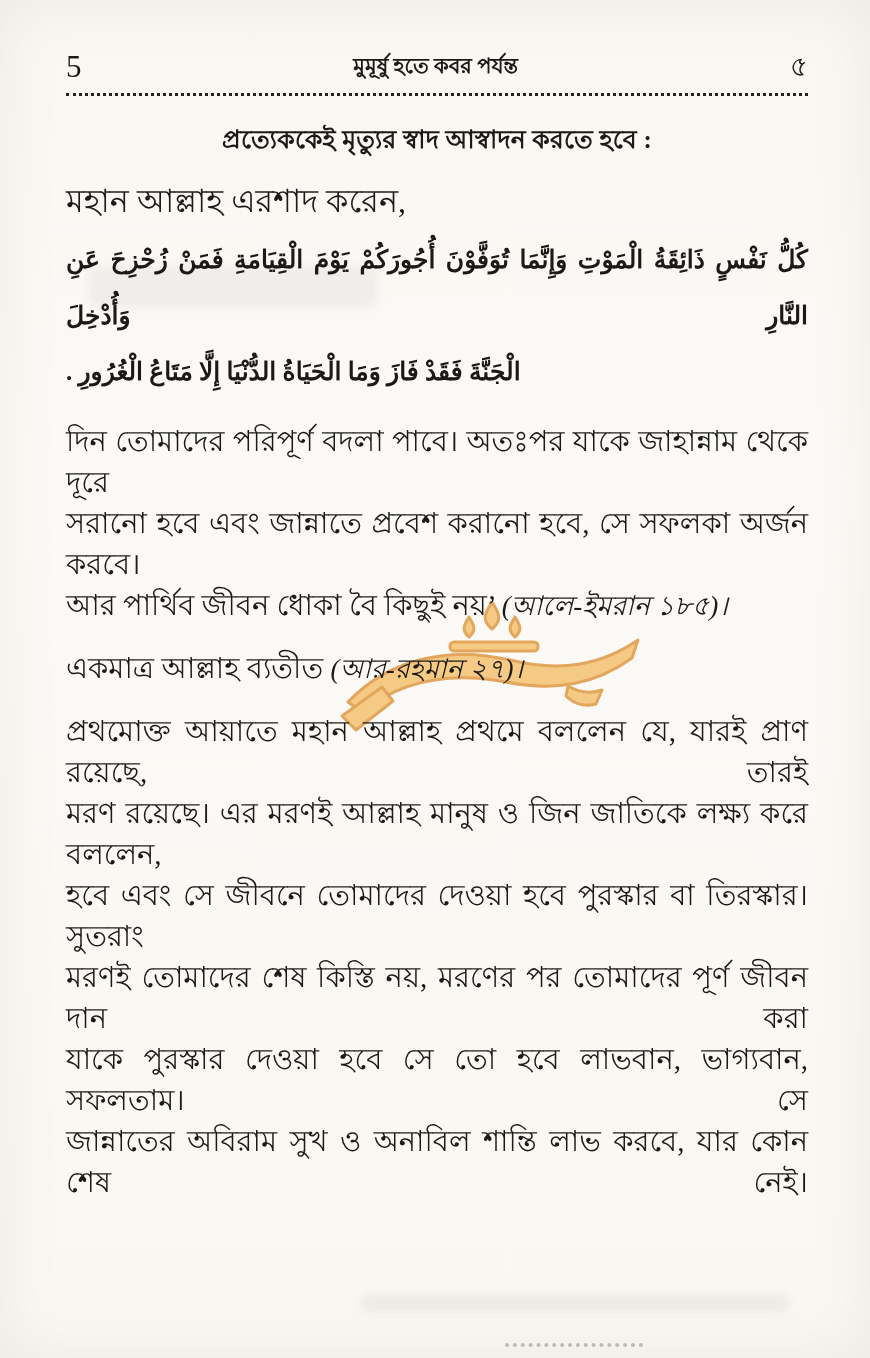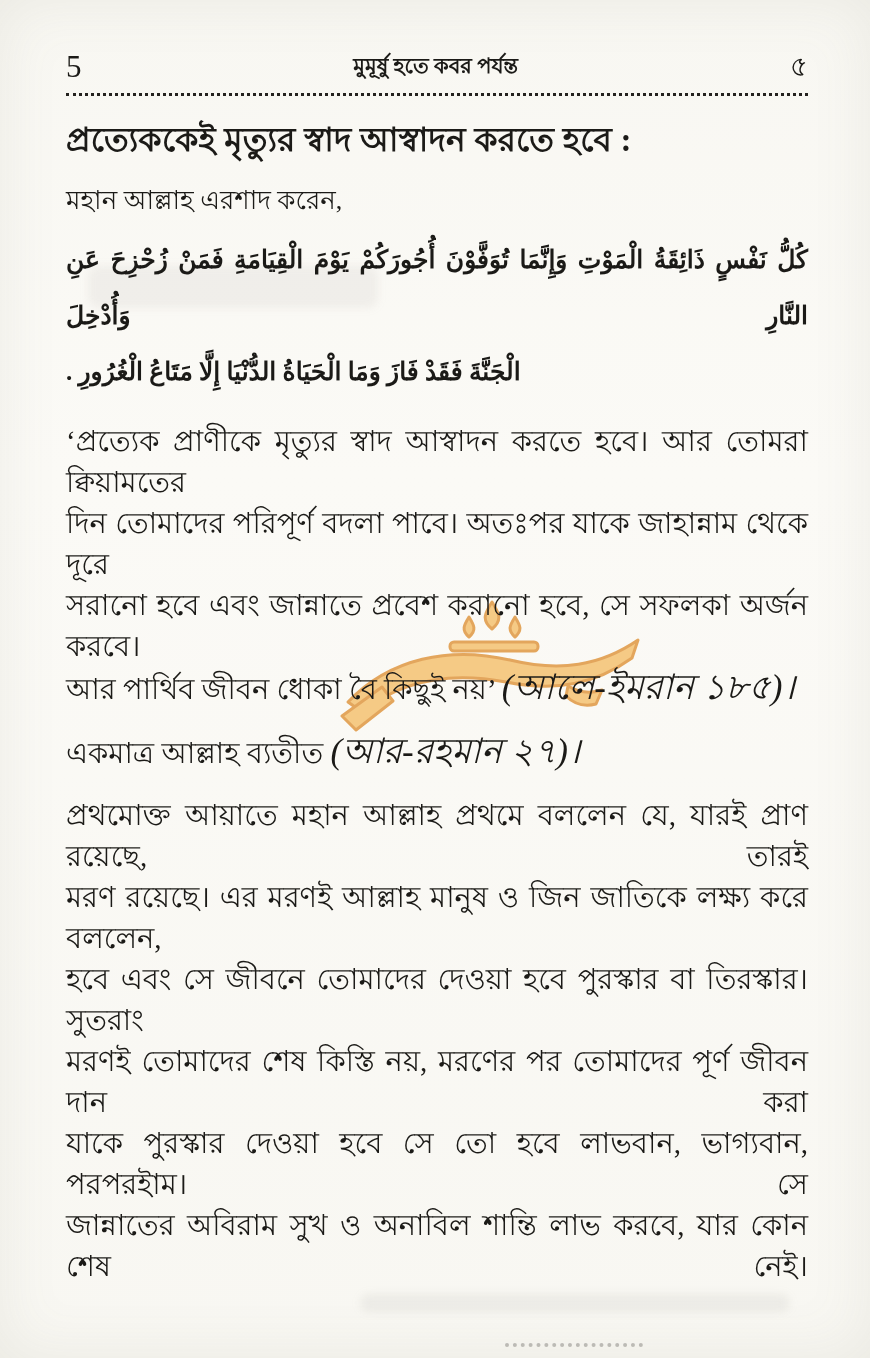--- a/index.html
+++ b/index.html
@@ -33,28 +33,29 @@
   .page-num-bn    { font-size: 28px; line-height: 34px; }
   .header-rule {
     margin-top: 9px;
     height: 0;
     border: none;
     border-top: 3px dotted #24221f;
   }
   
   .section-heading {
     margin-top: 23px;
-    font-size: 33px;
+    font-size: 25px;
     line-height: 42px;
     font-weight: 700;
     letter-spacing: 0.2px;
+    text-align: center;
   }
   .intro-line {
     margin-top: 21px;
-    font-size: 26px;
+    font-size: 32px;
     line-height: 38px;
   }
   
   .arabic-block {
     margin-top: 12px;
     direction: rtl;
     font-size: 25px;
     line-height: 56px;
     font-weight: 600;
   }
@@ -68,21 +69,21 @@
   }
   .line {
     text-align: justify;
     text-align-last: justify;
     min-height: 41px;
   }
   .line.short {
     text-align: left;
     text-align-last: auto;
   }
-  .ref { font-style: italic; font-size: 35px; }
+  .ref { font-style: italic; font-size: 27px; }
   
   .watermark {
     position: absolute;
     left: 332px; top: 590px;
     width: 320px; height: 156px;
     z-index: 1;
     opacity: 0.78;
   }
   
   .bleed-blot-a {
@@ -141,33 +142,32 @@
     <div class="section-heading">প্রত্যেককেই মৃত্যুর স্বাদ আস্বাদন করতে হবে :</div>
 
     <div class="intro-line">মহান আল্লাহ এরশাদ করেন,</div>
 
     <div class="arabic-block">
       <div class="arabic-line">كُلُّ نَفْسٍ ذَائِقَةُ الْمَوْتِ وَإِنَّمَا تُوَفَّوْنَ أُجُورَكُمْ يَوْمَ الْقِيَامَةِ فَمَنْ زُحْزِحَ عَنِ النَّارِ وَأُدْخِلَ</div>
       <div class="arabic-line last">الْجَنَّةَ فَقَدْ فَازَ وَمَا الْحَيَاةُ الدُّنْيَا إِلَّا مَتَاعُ الْغُرُورِ .</div>
     </div>
 
     <div class="para">
-      <div class="line">‘প্রত্যেক প্রাণীকে মৃত্যুর স্বাদ আস্বাদন করতে হবে। আর তোমরা ক্বিয়ামতের</div>
       <div class="line">দিন তোমাদের পরিপূর্ণ বদলা পাবে। অতঃপর যাকে জাহান্নাম থেকে দূরে</div>
       <div class="line">সরানো হবে এবং জান্নাতে প্রবেশ করানো হবে, সে সফলকা অর্জন করবে।</div>
       <div class="line short"><span>আর পার্থিব জীবন ধোকা বৈ কিছুই নয়’</span> <span class="ref">(আলে-ইমরান ১৮৫)।</span></div>
     </div>
 
     <div class="para">
       <div class="line short"><span>একমাত্র আল্লাহ ব্যতীত</span> <span class="ref">(আর-রহমান ২৭)।</span></div>
     </div>
 
     <div class="para">
       <div class="line">প্রথমোক্ত আয়াতে মহান আল্লাহ প্রথমে বললেন যে, যারই প্রাণ রয়েছে, তারই</div>
       <div class="line">মরণ রয়েছে। এর মরণই আল্লাহ মানুষ ও জিন জাতিকে লক্ষ্য করে বললেন,</div>
       <div class="line">হবে এবং সে জীবনে তোমাদের দেওয়া হবে পুরস্কার বা তিরস্কার। সুতরাং</div>
       <div class="line">মরণই তোমাদের শেষ কিস্তি নয়, মরণের পর তোমাদের পূর্ণ জীবন দান করা</div>
-      <div class="line">যাকে পুরস্কার দেওয়া হবে সে তো হবে লাভবান, ভাগ্যবান, পরপরইাম। সে</div>
+      <div class="line">যাকে পুরস্কার দেওয়া হবে সে তো হবে লাভবান, ভাগ্যবান, সফলতাম। সে</div>
       <div class="line">জান্নাতের অবিরাম সুখ ও অনাবিল শান্তি লাভ করবে, যার কোন শেষ নেই।</div>
     </div>
 
   </div>
 </div>
 
 </body></html>

